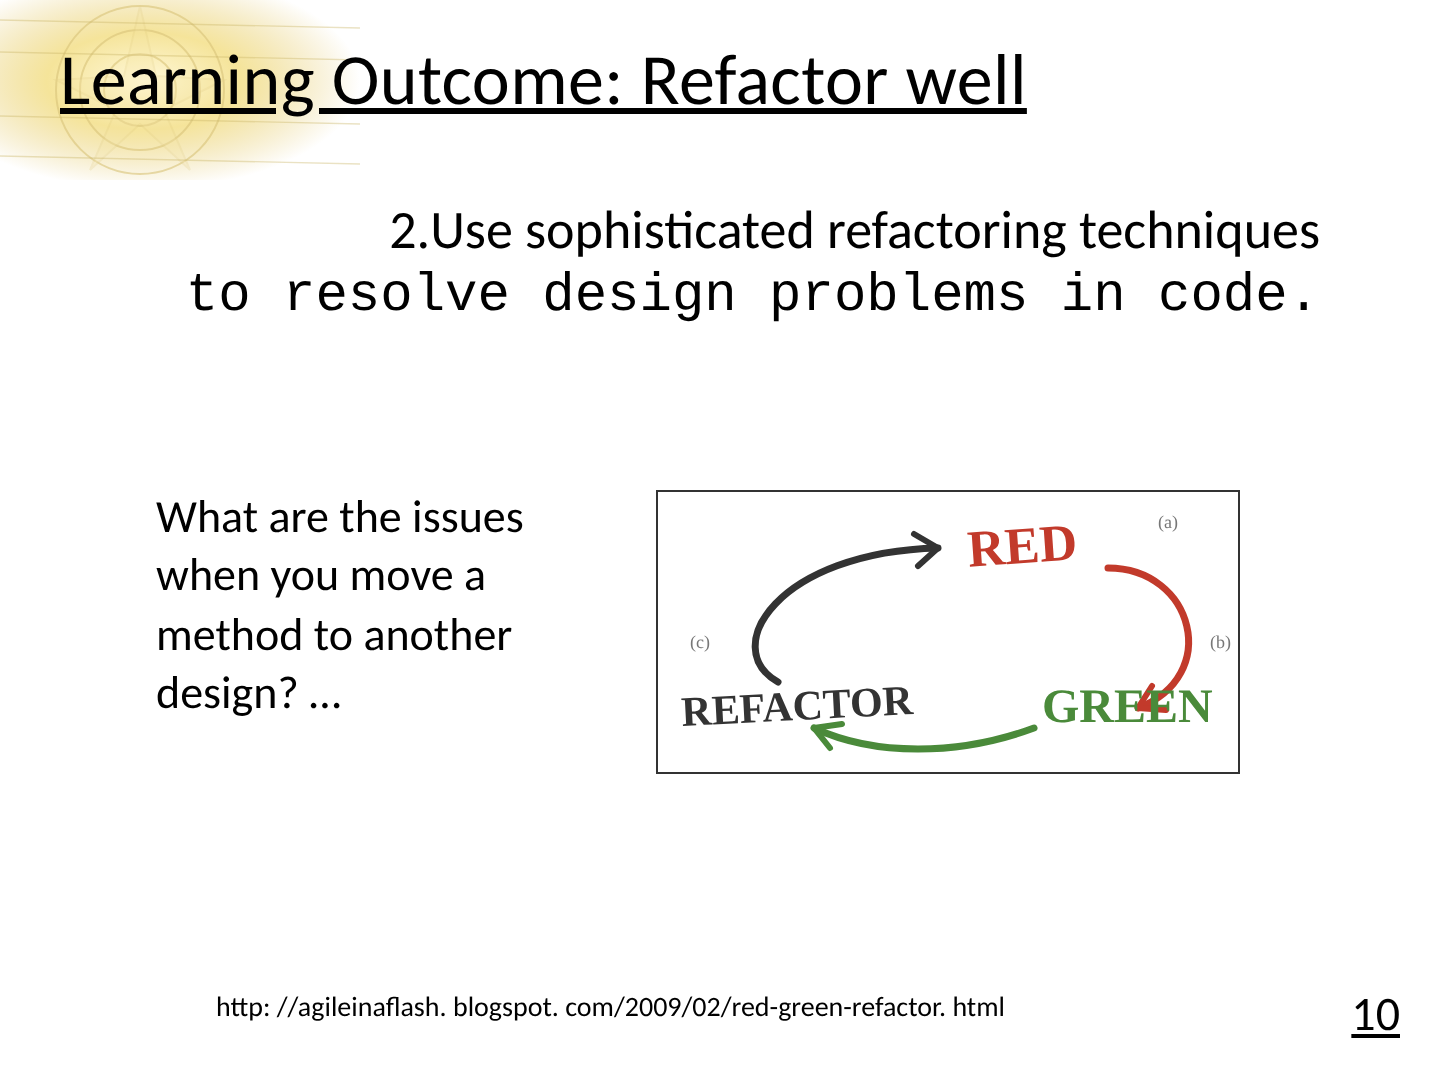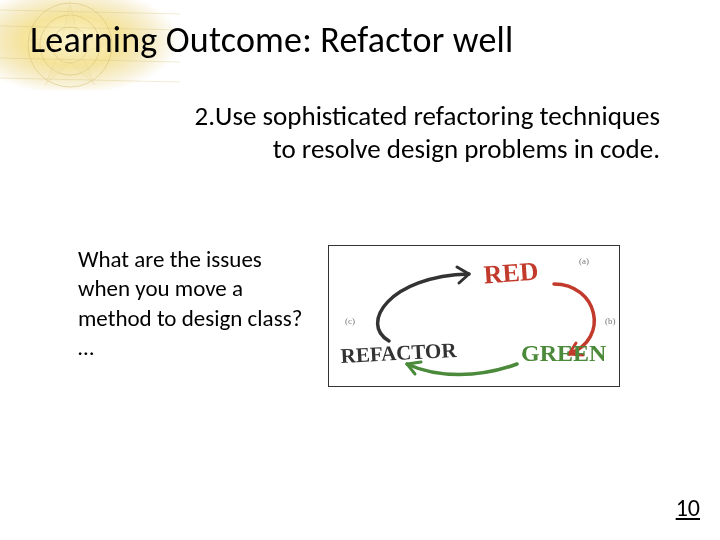--- a/index.html
+++ b/index.html
@@ -30,20 +30,21 @@
   }
   .title {
     position: absolute;
     top: 18px;
     left: 30px;
     right: 30px;
     font-size: 36px;
     font-weight: 400;
     letter-spacing: 0.2px;
     z-index: 2;
+    text-decoration: underline;
   }
   .list {
     position: absolute;
     top: 100px;
     left: 36px;
     right: 60px;
     font-size: 27px;
     line-height: 1.22;
     z-index: 2;
     text-align: right;
@@ -51,20 +52,21 @@
   .list .num {
     display: inline-block;
     width: 34px;
   }
   .list .item-text {
     display: inline;
   }
   .list .indent-line {
     padding-left: 38px;
     display: block;
+    font-family: Liberation Mono, monospace;
   }
   .subrow {
     position: absolute;
     top: 245px;
     left: 78px;
     right: 40px;
     display: flex;
     align-items: flex-start;
     gap: 20px;
     z-index: 2;
@@ -131,21 +133,21 @@
   </div>
 
   <div class="title">Learning Outcome: Refactor well</div>
 
   <div class="list">
     <span class="num">2.</span><span class="item-text">Use sophisticated refactoring techniques</span>
     <span class="indent-line">to resolve design problems in code.</span>
   </div>
 
   <div class="subrow">
-    <div class="subtext">What are the issues when you move a method to design class? …</div>
+    <div class="subtext">What are the issues when you move a method to another design? …</div>
     <div class="diagram-box">
       <svg width="290" height="140" viewBox="0 0 290 140">
         <g fill="none" stroke-linecap="round">
 
           <path d="M225 38 C 268 38, 282 92, 240 108" stroke="#c23a2b" stroke-width="3.5"></path>
           <path d="M240 108 l7 -11 M240 108 l14 1" stroke="#c23a2b" stroke-width="3"></path>
 
           <path d="M188 118 C 150 132, 108 132, 78 118" stroke="#4a8a3a" stroke-width="3.5"></path>
           <path d="M78 118 l14 -2 M78 118 l8 10" stroke="#4a8a3a" stroke-width="3"></path>
 
@@ -159,15 +161,16 @@
         </g>
         <g fill="#777" font-family="'Comic Sans MS',cursive" font-size="9">
           <text x="250" y="18">(a)</text>
           <text x="276" y="78">(b)</text>
           <text x="16" y="78">(c)</text>
         </g>
       </svg>
     </div>
   </div>
 
+  <div class="url">http: //agileinaflash. blogspot. com/2009/02/red-green-refactor. html</div>
   <div class="pagenum">10</div>
 
 </div>
 
 </body></html>

